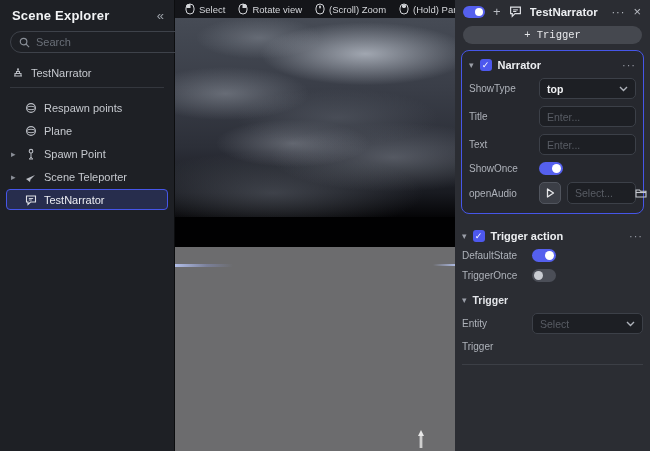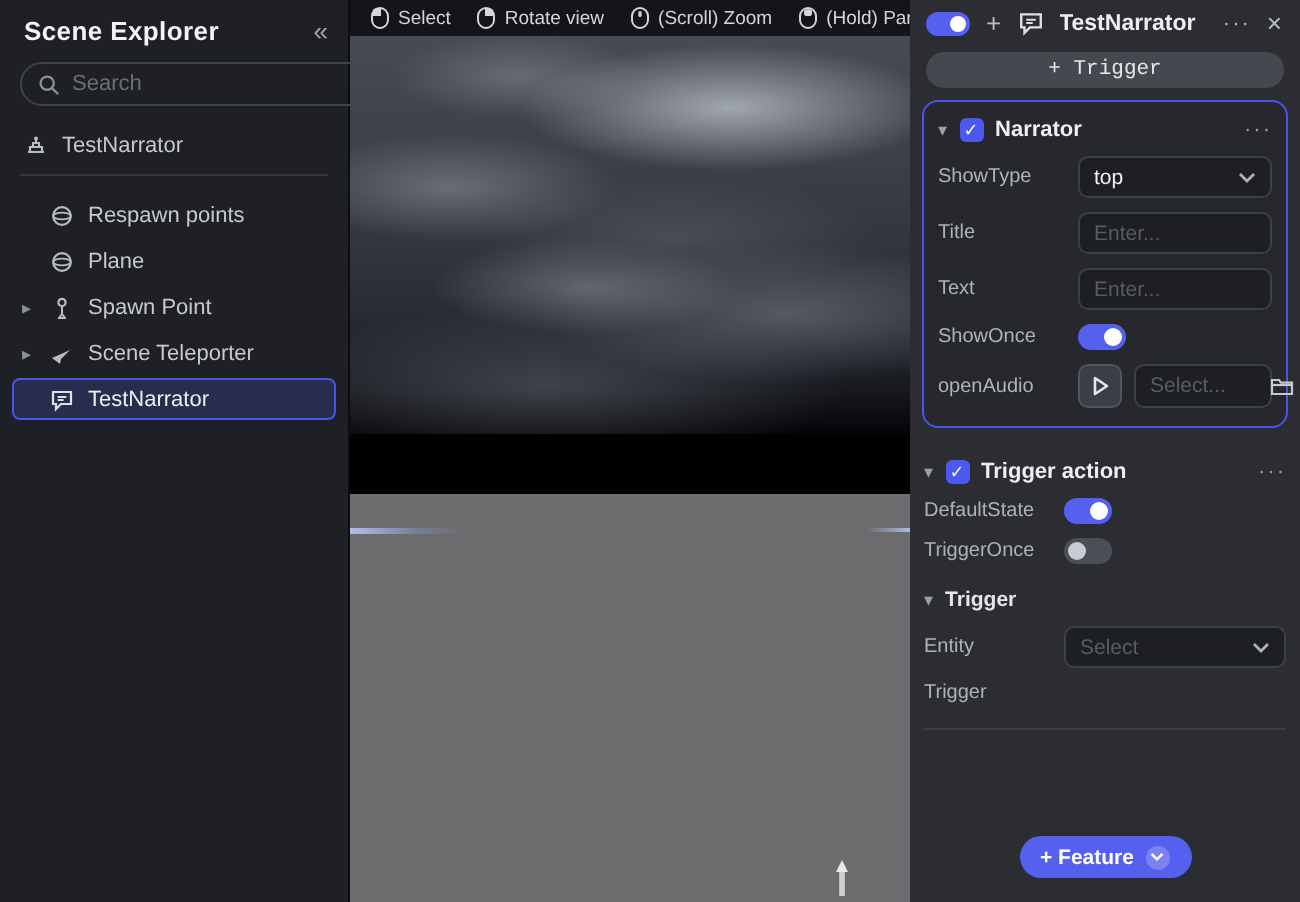--- a/index.html
+++ b/index.html
@@ -76,21 +76,21 @@
   .sec-caret { color:#9b9fa8; font-size:9px; cursor:pointer; }
   .checkbox { width:12px; height:12px; border-radius:3px; background:#4d58ee; color:#fff; font-size:9px;
     display:flex; align-items:center; justify-content:center; flex:none; cursor:pointer; }
   .sec-title { flex:1; font-size:11px; font-weight:bold; color:#eceef1; }
   .sec-more { color:#9b9fa8; font-size:11px; letter-spacing:1px; cursor:pointer; }
   .field-row { display:flex; align-items:center; margin:7px 0; }
   .field-label { width:70px; flex:none; font-size:10px; color:#aeb2ba; }
   .control { flex:1; height:21px; border-radius:5px; border:1px solid #3c4048; background:#1d1f24;
     display:flex; align-items:center; padding:0 7px; min-width:0; }
   .control.select { justify-content:space-between; cursor:pointer; }
-  .control .value { font-size:10.5px; font-weight:normal; color:#f0f1f3; }
+  .control .value { font-size:10.5px; font-weight:bold; color:#f0f1f3; }
   .control input { width:100%; border:none; outline:none; background:transparent; color:#e8e9ec;
     font-size:10.5px; font-family:inherit; }
   .control input::placeholder { color:#585c64; }
   .control.num { background:#141519; border-color:#34373e; }
   .control.num input { text-align:right; font-weight:bold; }
   .chev { flex:none; margin-left:6px; }
   .placeholder-text { font-size:10.5px; color:#585c64; }
   .audio-row-controls { flex:1; display:flex; align-items:center; gap:6px; min-width:0; }
   .play-btn { width:22px; height:22px; flex:none; border-radius:5px; background:#3b3e46; border:1px solid #51555e;
     display:flex; align-items:center; justify-content:center; cursor:pointer; }
@@ -364,25 +364,15 @@
         <div class="field-row">
           <span class="field-label">Trigger</span>
         </div>
 
         <div class="hr"></div>
 
       </div>
 
     </div>
 
-    <div class="feature-wrap">
-      <button class="feature-btn">
-        <span>+  Feature</span>
-        <span class="feature-chev">
-          <svg width="7" height="5" viewBox="0 0 9 6">
-              <path d="M1 1l3.5 3.5L8 1" fill="none" stroke="#fff" stroke-width="1.6"></path>
-            </svg>
-        </span>
-      </button>
-    </div>
 
   </div>
 </div>
 
 </body></html>

